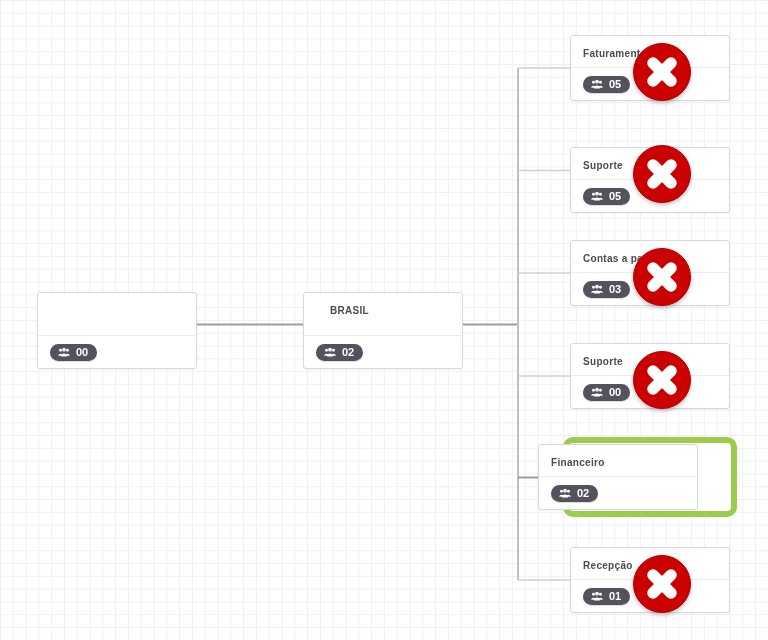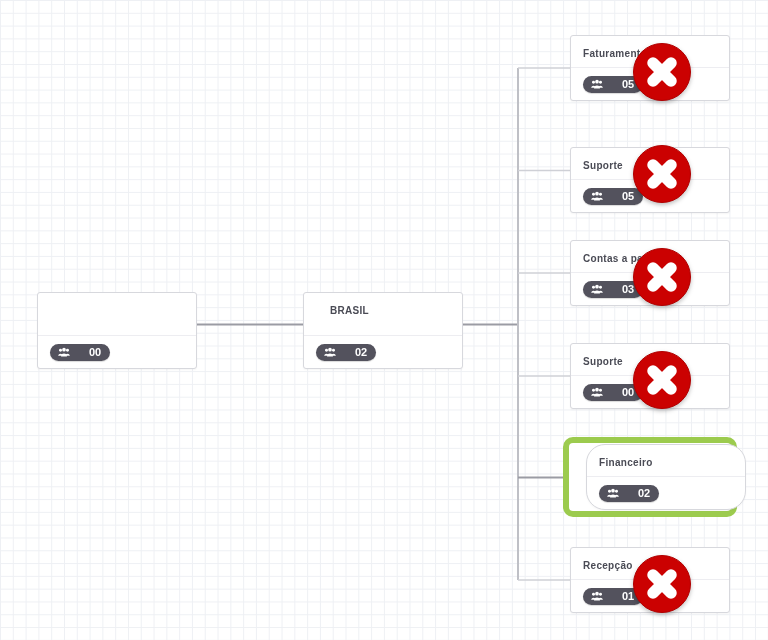--- a/index.html
+++ b/index.html
@@ -27,21 +27,21 @@
     flex:1;padding:12px 12px 0 12px;
     font-size:10px;font-weight:bold;color:#4a4b55;letter-spacing:.3px;
     white-space:nowrap;overflow:hidden;
   }
   .node-brasil .node-title{padding-left:26px;}
   .node-footer{
     height:33px;border-top:1px solid #ededf1;
     display:flex;align-items:center;padding:0 12px;box-sizing:border-box;
   }
   .badge{
-    display:inline-flex;align-items:center;gap:18px;
+    display:inline-flex;align-items:center;gap:5px;
     background:#53525d;color:#fff;border-radius:10px;
     padding:3px 9px 3px 7px;font-size:11px;font-weight:bold;line-height:1;
     box-shadow:0 1px 1px rgba(0,0,0,.15);
   }
   .badge svg{display:block;}
   .selected-frame{
     position:absolute;left:563px;top:437px;width:174px;height:80px;
     border:6px solid #9ccb4e;border-radius:10px;background:#fff;
     box-sizing:border-box;z-index:2;
   }
@@ -167,21 +167,21 @@
           <circle cx="12" cy="3.4" r="1.7"></circle>
             <path d="M9.2 9.6 a2.9 2.9 0 0 1 5.6 0 z"></path>
           <circle cx="8" cy="2.8" r="2.1"></circle>
             <path d="M4.6 10.6 a3.4 3.4 0 0 1 6.8 0 z"></path>
         </svg>
         <span>00</span>
       </span>
     </div>
   </div>
 
-  <div class="node h66" style="left:586px;top:444px;border-radius:19px;">
+  <div class="node h66" style="left:538px;top:444px;">
     <div class="node-title">Financeiro</div>
     <div class="node-footer">
       <span class="badge">
         <svg width="14" height="11" viewBox="0 0 16 12" fill="#ffffff">
           <circle cx="4" cy="3.4" r="1.7"></circle>
             <path d="M1.2 9.6 a2.9 2.9 0 0 1 5.6 0 z"></path>
           <circle cx="12" cy="3.4" r="1.7"></circle>
             <path d="M9.2 9.6 a2.9 2.9 0 0 1 5.6 0 z"></path>
           <circle cx="8" cy="2.8" r="2.1"></circle>
             <path d="M4.6 10.6 a3.4 3.4 0 0 1 6.8 0 z"></path>

